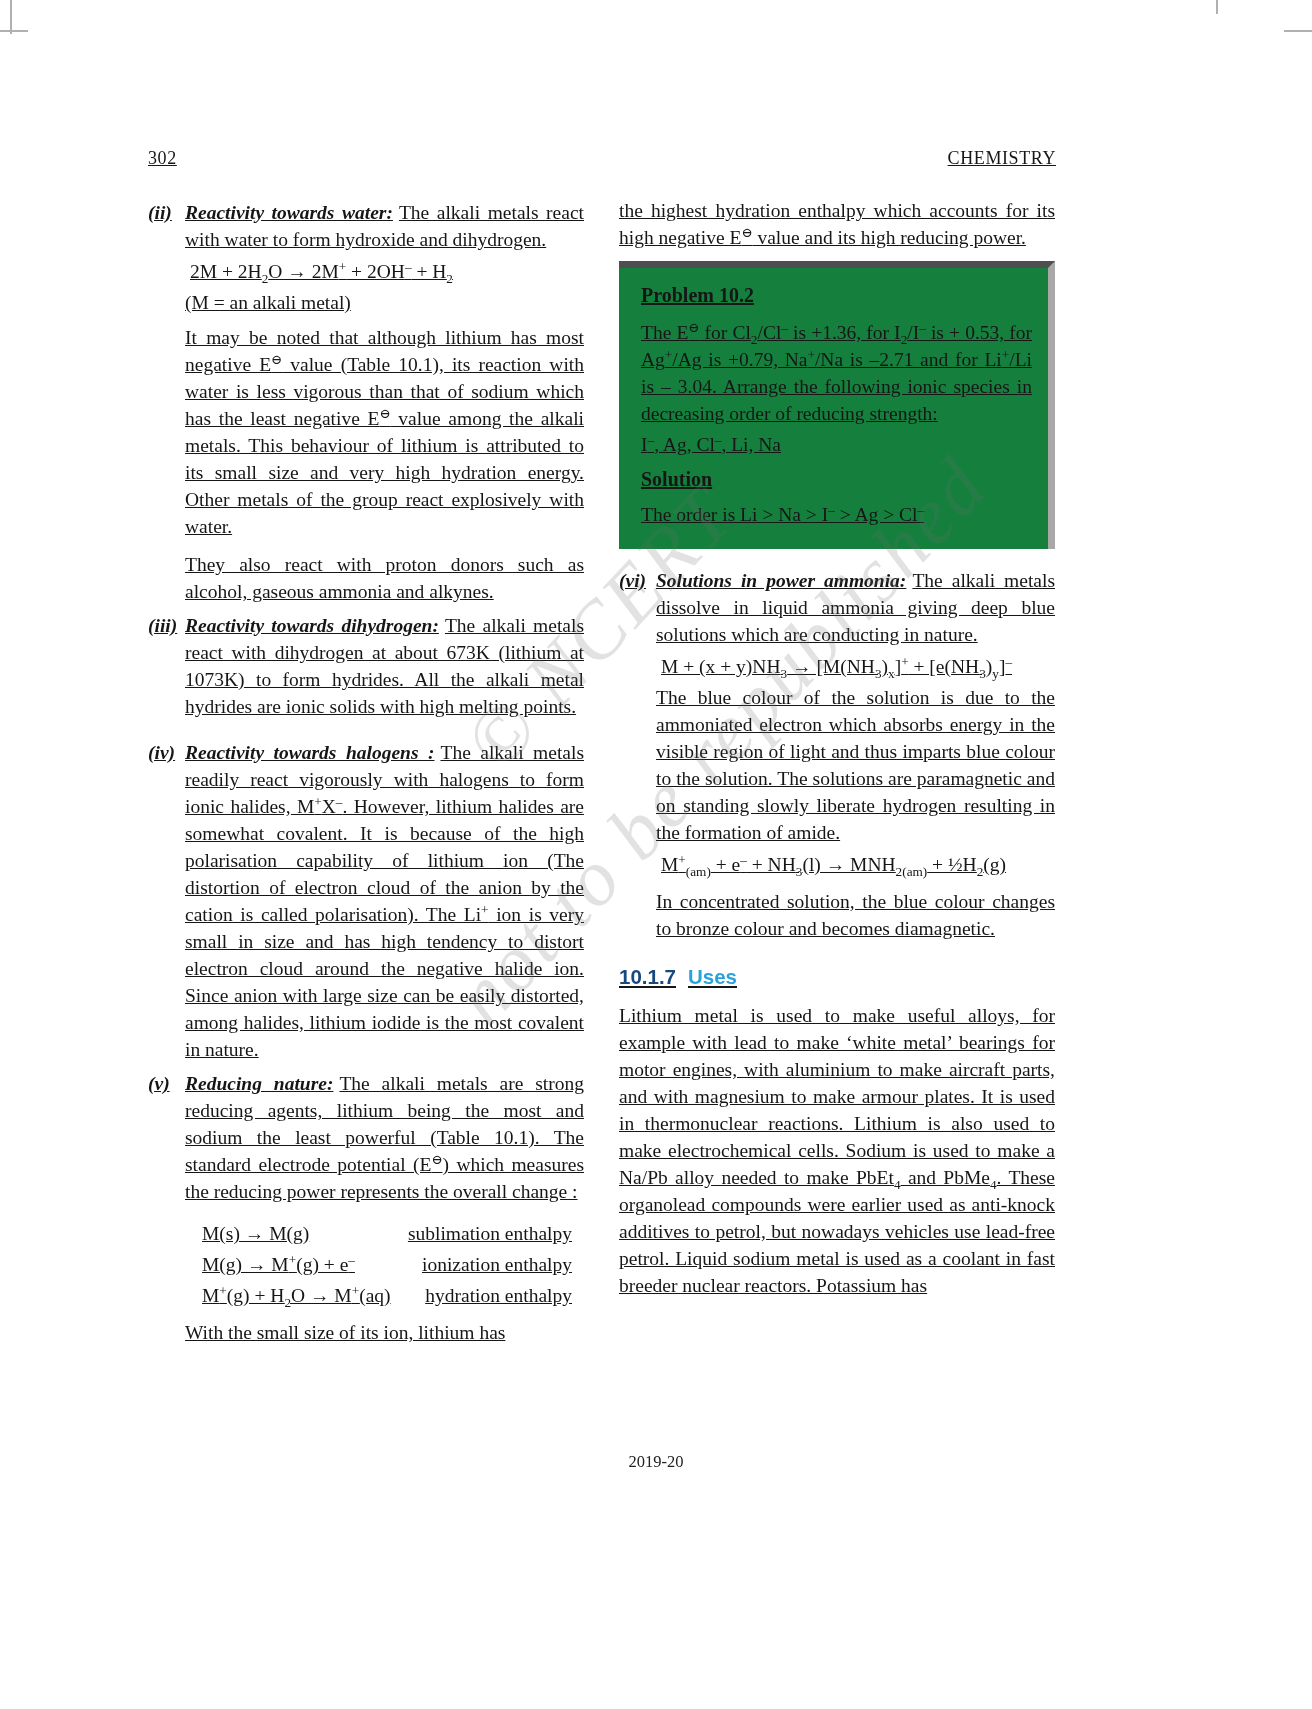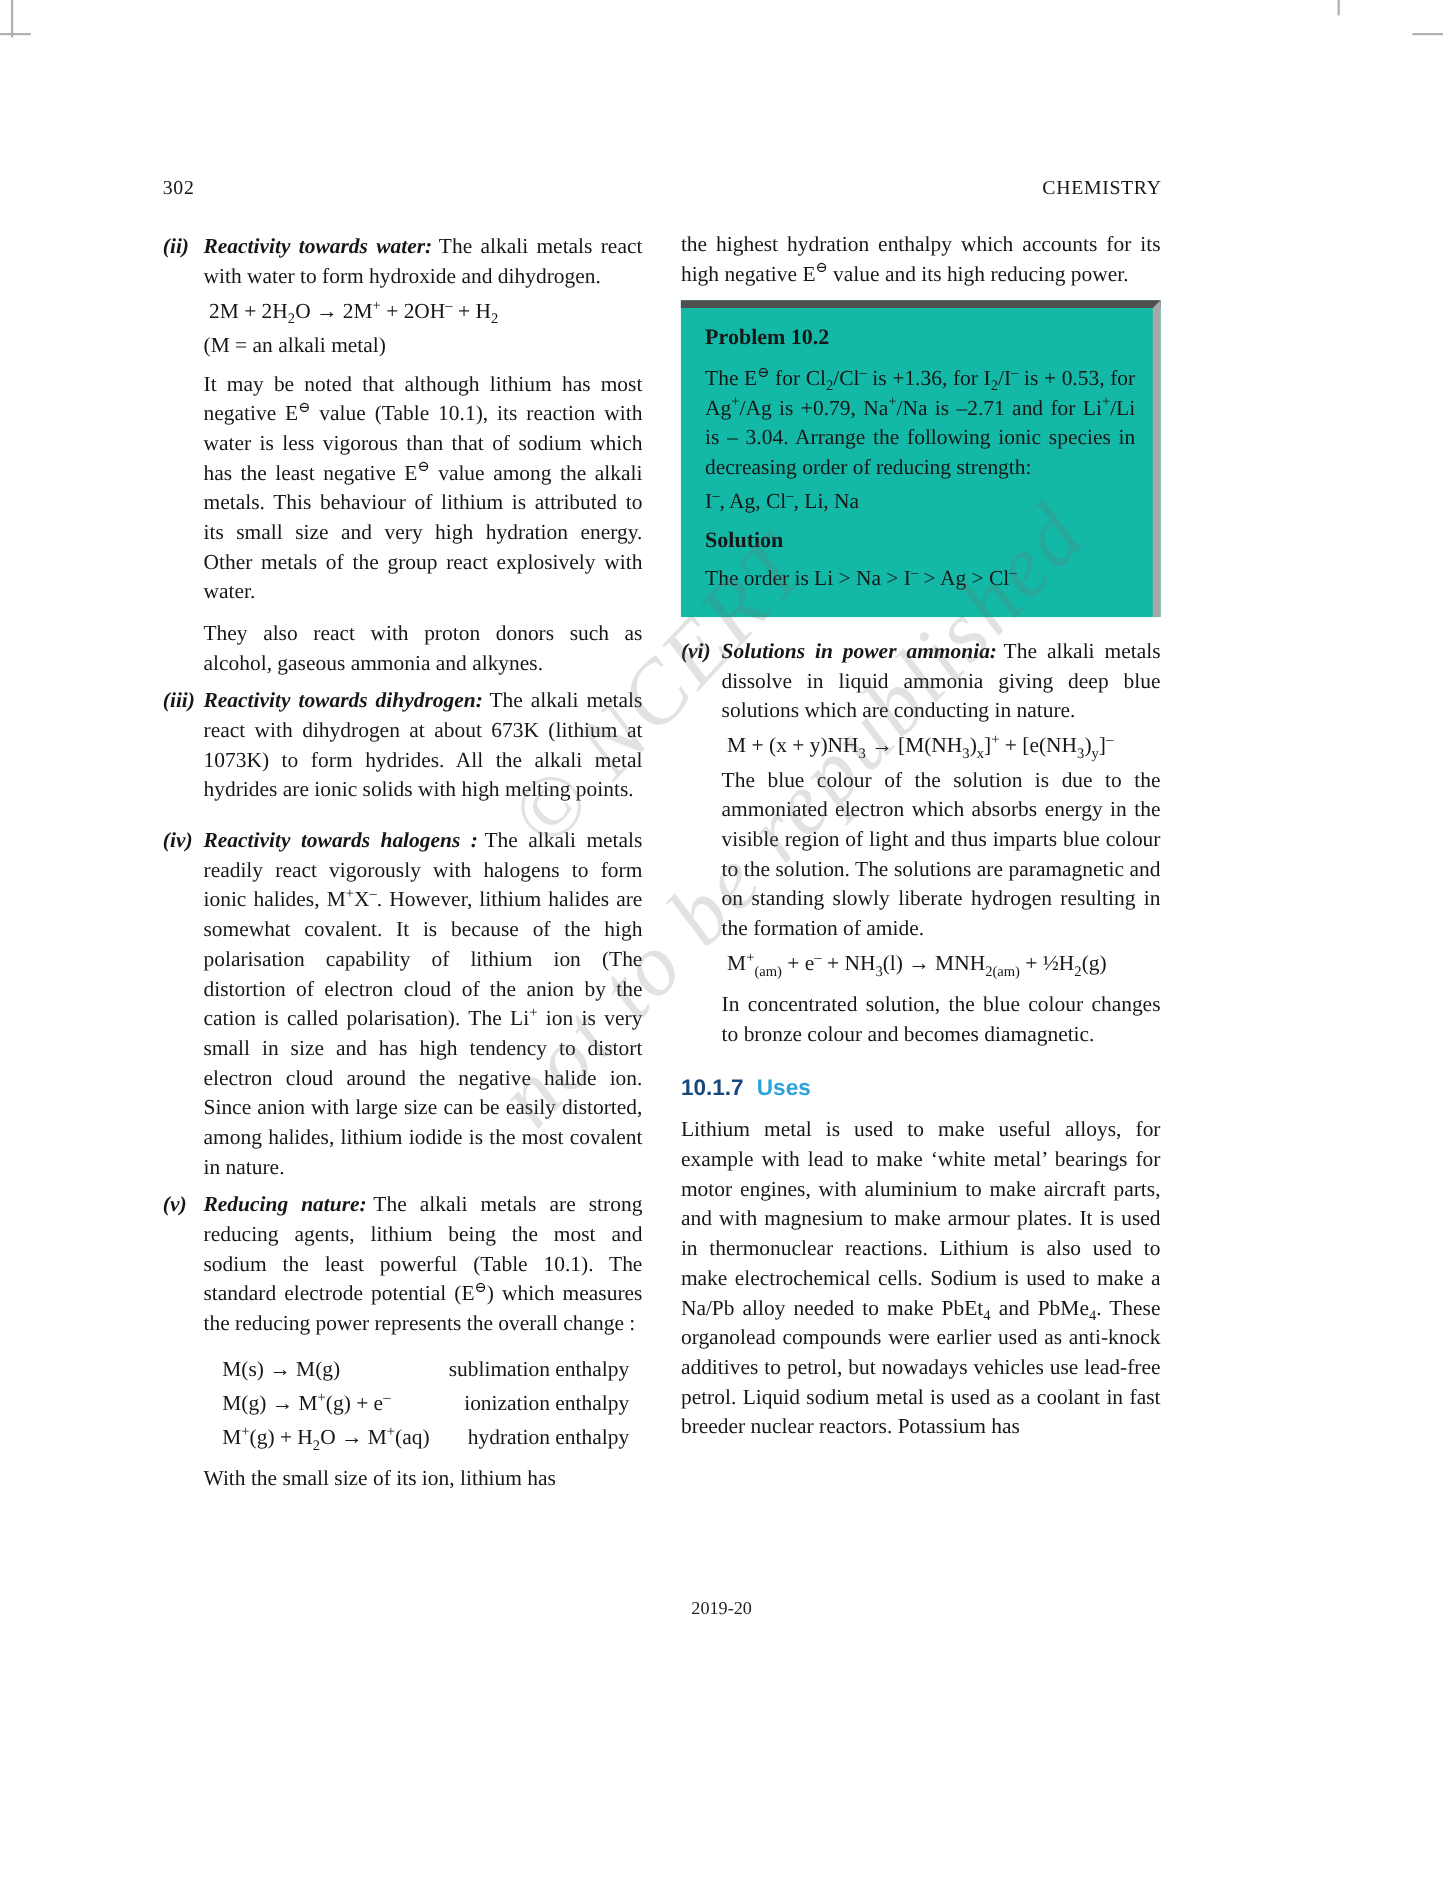--- a/index.html
+++ b/index.html
@@ -1,35 +1,35 @@
 <!DOCTYPE html>
 <html><head>
 <meta charset="utf-8">
 <title>Chemistry Page 302</title>
 <style>
   html,body{margin:0;padding:0;background:#ffffff;}
   .page{position:relative;width:1312px;height:1709px;background:#ffffff;overflow:hidden;
         font-family:"Liberation Serif","DejaVu Serif",serif;color:#161616;}
-  .content{position:absolute;left:148px;top:160px;width:908px;}
+  .content{position:absolute;left:148px;top:148px;width:908px;text-decoration:underline;}
   .page-header{display:flex;justify-content:space-between;align-items:baseline;
                font-size:18px;letter-spacing:0.6px;margin-bottom:28px;}
   .columns{display:flex;gap:35px;}
   .col{width:436px;font-size:19.5px;line-height:27px;text-align:justify;}
   p{margin:0 0 5px 0;}
   .item{display:flex;margin:2px 0 2px 0;}
   .item-label{flex:0 0 37px;font-weight:bold;font-style:italic;}
   .item-body{flex:1;min-width:0;}
   .lead{font-style:italic;font-weight:bold;margin-right:6px;}
   sup{font-size:0.68em;line-height:0;}
   sub{font-size:0.68em;line-height:0;}
   .equation{margin:5px 0 4px 0;padding-left:5px;}
   .eq-note{text-align:left;margin:0 0 8px 0;}
   .eq-row{display:flex;justify-content:space-between;margin:4px 12px;padding-left:5px;}
   .gap-s{height:6px;}
-  .problem-box{background:#14b8a6;border-top:7px solid #4f4f4f;border-right:7px solid #a8a8a8;
+  .problem-box{background:#15803d;border-top:7px solid #4f4f4f;border-right:7px solid #a8a8a8;
                padding:14px 16px 16px 22px;margin:10px 0 18px 0;}
   .problem-title{font-weight:bold;font-size:20px;margin-bottom:10px;text-align:left;}
   .problem-body{margin-bottom:4px;}
   .solution-label{font-weight:bold;font-size:20px;margin:8px 0 8px 0;text-align:left;}
   .uses-heading{font-family:"Liberation Sans","DejaVu Sans",sans-serif;font-weight:bold;
                 font-size:20.5px;margin:16px 0 12px 0;text-align:left;}
   .uses-number{color:#17497e;margin-right:12px;}
   .uses-title{color:#2aa3dc;}
   .page-footer{position:absolute;left:0;right:0;top:1452px;text-align:center;font-size:16.5px;color:#222;}
   .watermark{position:absolute;left:260px;top:520px;width:800px;z-index:4;pointer-events:none;

